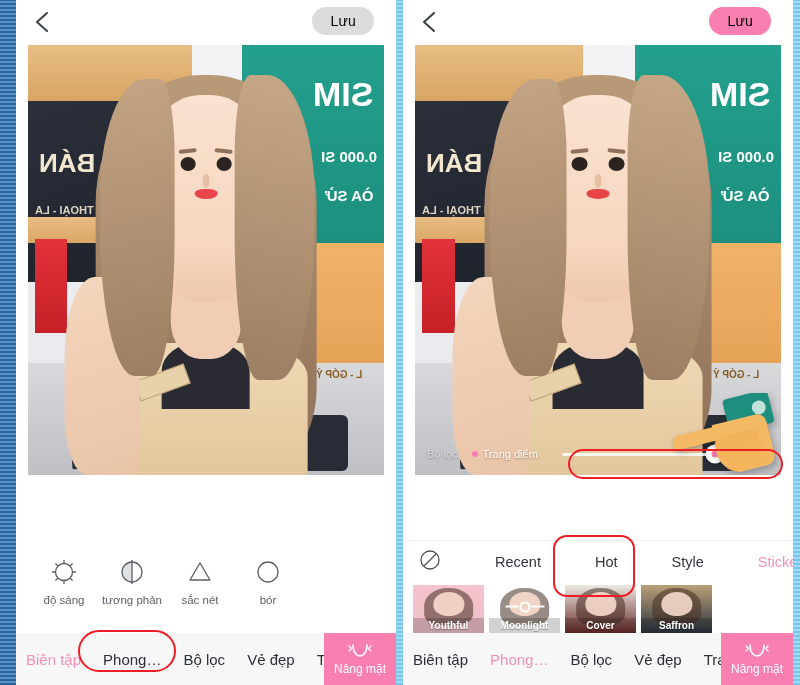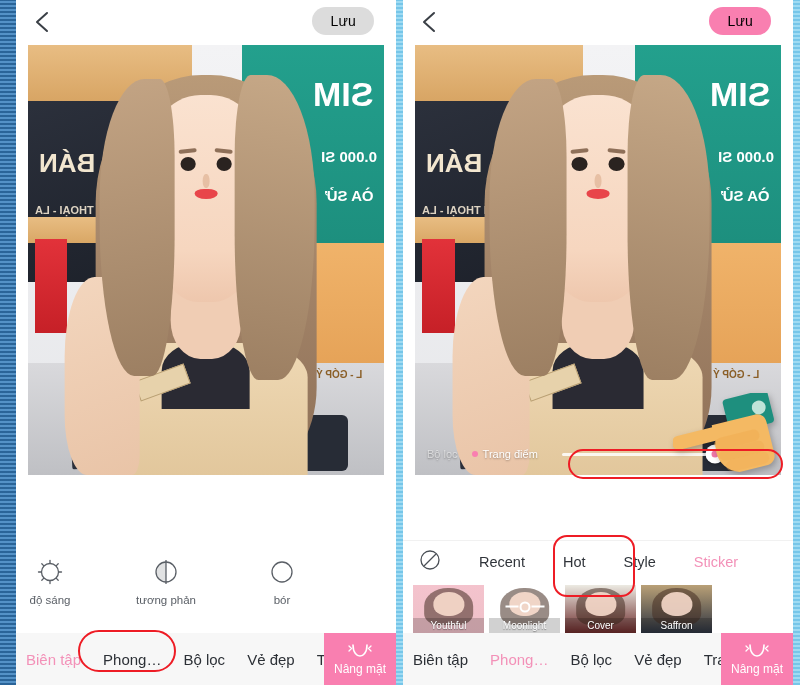--- a/index.html
+++ b/index.html
@@ -190,45 +190,46 @@
   }
 
   
   .hand { position: absolute; left: 258px; top: 348px; width: 120px; height: 120px;
           filter: drop-shadow(2px 3px 3px rgba(0,0,0,.25)); }
 
   
   .adjust-strip {
     position: absolute; left: 0; right: 0; bottom: 52px; height: 82px;
     background: #fff; display: flex; align-items: flex-start;
-    overflow: hidden; gap: 48px;
+    padding-left: 14px; overflow: hidden;
   }
   .adj-item { width: 68px; flex: 0 0 68px; text-align: center; padding-top: 4px; }
   .adj-ico { height: 34px; display: flex; align-items: center; justify-content: center; }
   .adj-label { font-size: 11.5px; color: #5a5f66; margin-top: 5px; white-space: nowrap; }
 
   
   .sticker-tabs {
     position: absolute; left: 0; right: 0; bottom: 103px; height: 42px;
     display: flex; align-items: center; background: #fff;
     border-top: 1px solid #f1f1f1;
+    gap: 16px;
   }
   .st-none { margin-left: 16px; }
   .st-tab { font-size: 14.5px; color: #30343a; margin-left: 38px; cursor: pointer; }
   .st-tab.active { color: #f391b8; }
 
   
   .thumb-row {
     position: absolute; left: 0; right: 0; bottom: 52px; height: 50px;
     display: flex; align-items: flex-end; padding-left: 10px; background: #fff;
     overflow: hidden;
   }
   .thumb {
     position: relative; width: 71px; height: 48px; margin-right: 5px;
-    flex: 0 0 71px; overflow: hidden;
+    flex: 0 0 71px; overflow: hidden; font-weight: bold;
   }
   .t0 { background: linear-gradient(180deg,#f4c3cd 0%, #eec0c8 100%); }
   .t1 { background: linear-gradient(180deg,#f6e2e2 0%, #f0d6d4 100%); }
   .t2 { background: linear-gradient(180deg,#b9a8a4 0%, #ab9893 100%); text-align: center; }
   .t3 { background: linear-gradient(180deg,#eceae2 0%, #6b2a2a 100%); }
   .t4 { background: linear-gradient(180deg,#b9a077 0%, #2c3340 100%); }
   .thumb-mini-face {
     position: absolute; left: 50%; top: 14%; transform: translateX(-50%);
     width: 44%; height: 50%; border-radius: 50% 50% 45% 45%;
     background: rgba(255,226,210,.85);
@@ -361,20 +362,28 @@
           <svg width="30" height="30" viewBox="0 0 30 30">
             <circle cx="15" cy="15" r="10" fill="none" stroke="#5a5f66" stroke-width="1.3"></circle>
             <line x1="15" y1="3" x2="15" y2="27" stroke="#5a5f66" stroke-width="1.3"></line>
             <path d="M15 5 A10 10 0 0 0 15 25 Z" fill="#5a5f66" opacity=".18"></path>
           </svg>
         </div>
         <div class="adj-label">tương phản</div>
       </div>
 
 
+      <div class="adj-item">
+        <div class="adj-ico">
+          <svg width="30" height="30" viewBox="0 0 30 30">
+            <polygon points="15,6 25,23 5,23" fill="none" stroke="#5a5f66" stroke-width="1.3" stroke-linejoin="round"></polygon>
+          </svg>
+        </div>
+        <div class="adj-label">sắc nét</div>
+      </div>
 
 
       <div class="adj-item">
         <div class="adj-ico">
           <svg width="30" height="30" viewBox="0 0 30 30">
             <circle cx="15" cy="15" r="10" fill="none" stroke="#5a5f66" stroke-width="1.3"></circle>
           </svg>
         </div>
         <div class="adj-label">bór</div>
       </div>

